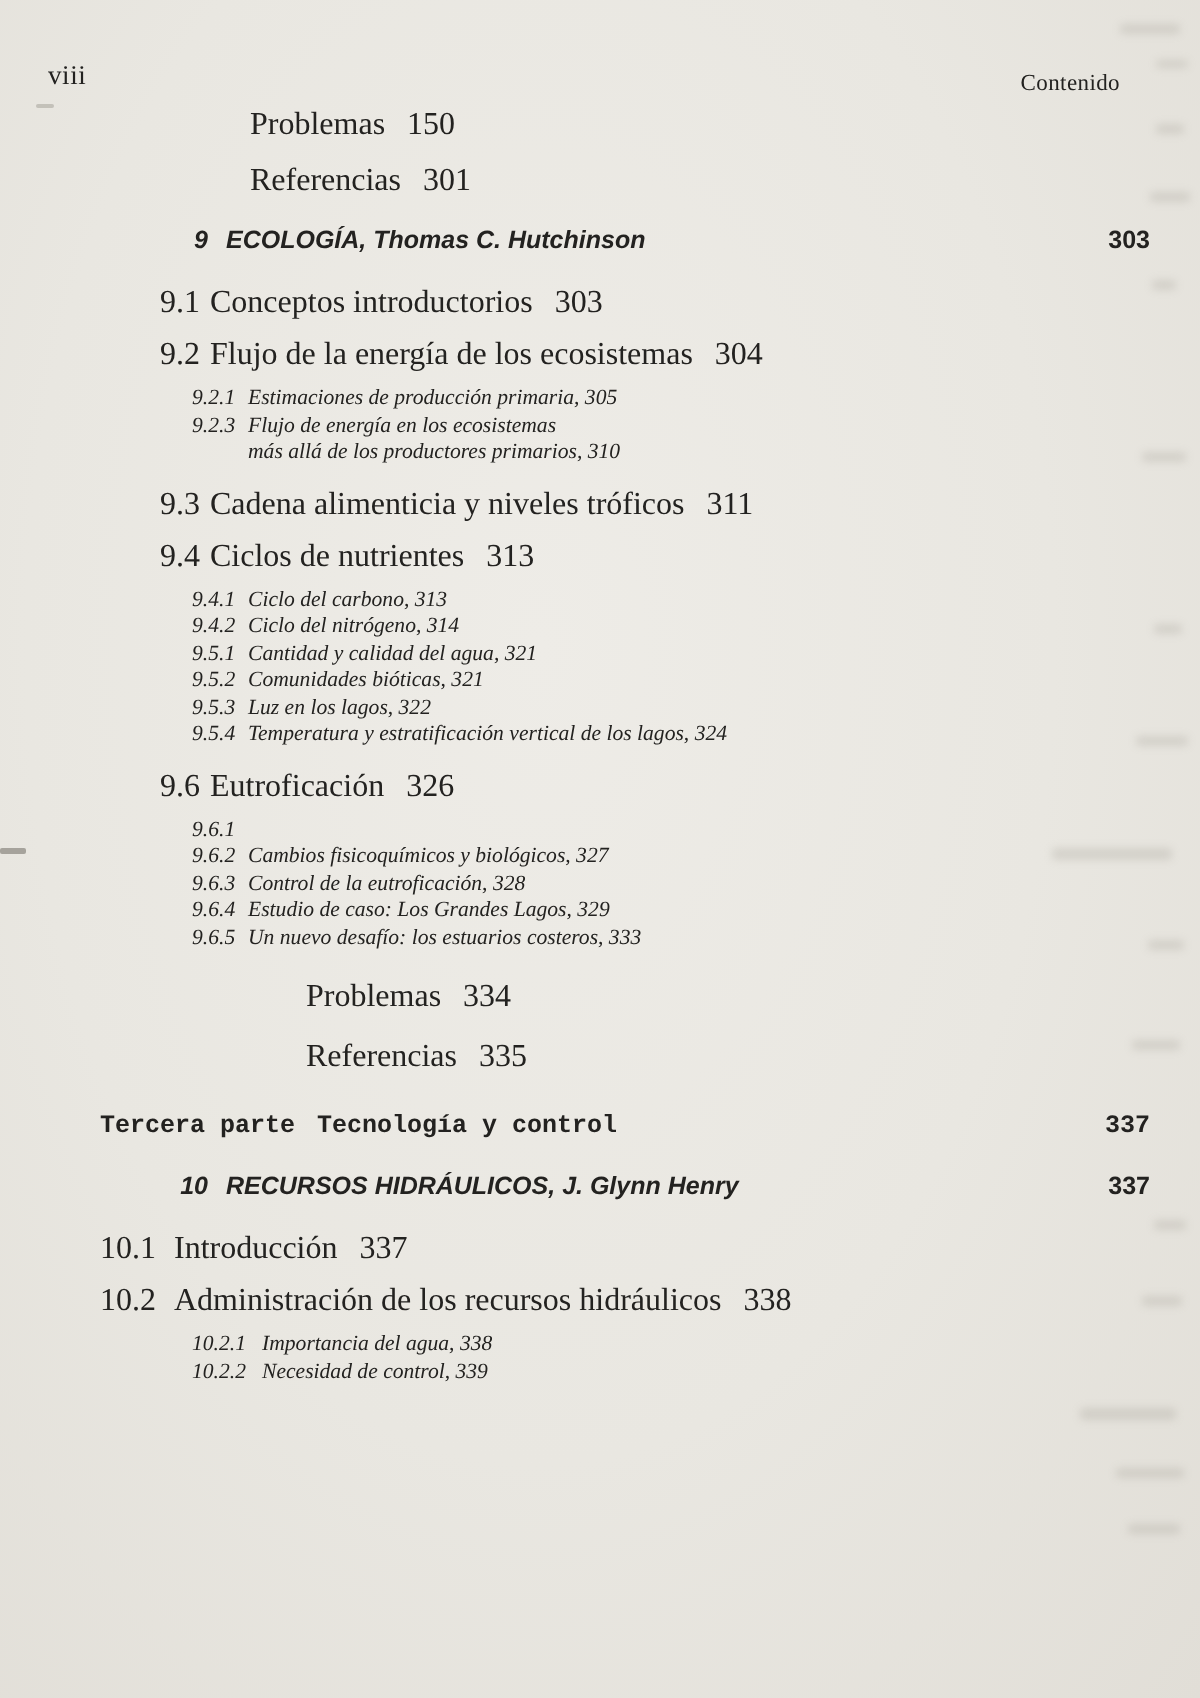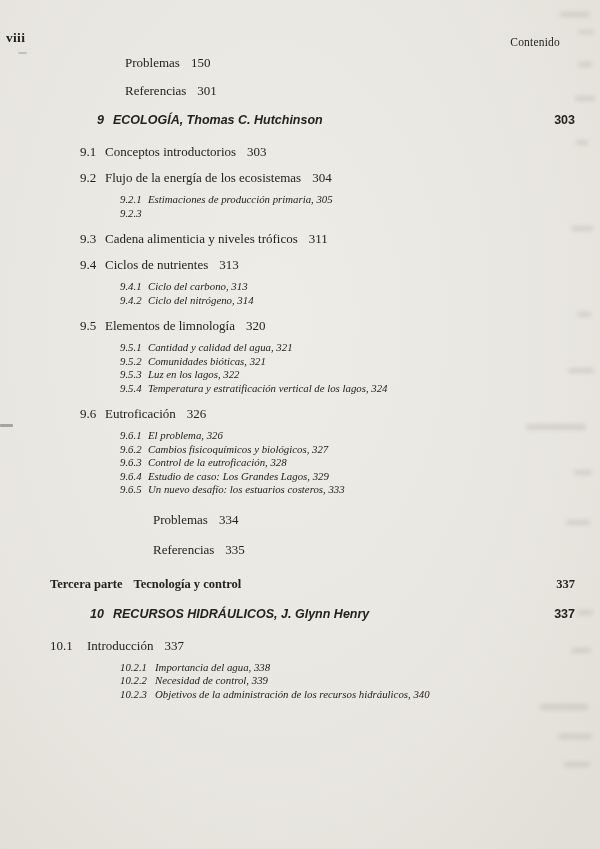--- a/index.html
+++ b/index.html
@@ -8,51 +8,51 @@
     background:#e7e5df;
     font-family:"Liberation Serif","DejaVu Serif",serif;
     color:#232220;
     -webkit-font-smoothing:antialiased;
   }
   .page{
     position:absolute;inset:0;
     background:radial-gradient(ellipse at 45% 38%, #eeece7 0%, #e9e7e1 55%, #e1ded7 100%);
   }
   
-  .folio{position:absolute;left:6px;top:30px;font-weight:bold;font-size:13.5px;letter-spacing:.3px}
+  .folio{position:absolute;left:24px;top:30px;font-weight:normal;font-size:13.5px;letter-spacing:.3px}
   .running{position:absolute;right:40px;top:36px;font-size:11.5px;letter-spacing:.2px}
   
   .toc{position:absolute;left:0;top:42px;width:600px;padding-right:25px;box-sizing:border-box}
-  .row{display:flex;align-items:baseline;line-height:15px;font-size:13px}
+  .row{display:flex;align-items:baseline;line-height:15px;font-size:16px}
   .num,.ttl,.pg,.pgr,.plabel{white-space:nowrap}
   .ttl{white-space:normal}
   .pg{margin-left:11px}
   .em8{padding-left:125px;margin-top:13px}
   .em9{padding-left:153px;margin-top:15px}
   .chap{
     padding-left:60px;margin-top:14px;margin-bottom:0;
     font-family:"Liberation Sans","DejaVu Sans",sans-serif;
     font-weight:bold;font-style:italic;font-size:12.5px;line-height:16px;
   }
   .chap .num{width:44px;text-align:right;margin-right:9px;flex:none}
   .chap .pgr,.part .pgr{margin-left:auto;font-style:normal;padding-left:20px}
   .chap + .sec{margin-top:16px}
   .sec{padding-left:80px;margin-top:11px}
   .sec .num{width:25px;flex:none}
   .sec.c10{padding-left:50px}
   .sec.c10 .num{width:37px}
-  .sub{padding-left:120px;font-size:10.8px;font-style:italic;line-height:13.5px;margin-top:0}
+  .sub{padding-left:96px;font-size:10.8px;font-style:italic;line-height:13.5px;margin-top:0}
   .sub .num{width:28px;flex:none}
   .sub .lines{flex:1}
   .sub.c10{}
   .sub.c10 .num{width:35px}
   .sec + .sub{margin-top:8px}
   .part{
     padding-left:50px;margin-top:19px;
-    font-family:Liberation Serif, serif;
+    font-family:Liberation Mono, monospace;
     font-weight:bold;font-size:12.5px;line-height:16px;
   }
   .part .plabel{margin-right:11px}
   
   .smg{position:absolute;background:#98948a;filter:blur(2px);opacity:.25;border-radius:2px}
   .dash{position:absolute;background:#6f6c64;opacity:.55;border-radius:1px}
 </style>
 </head>
 <body>
 
@@ -86,20 +86,24 @@
         <span class="pg">304</span>
       </div>
       <div class="row sub">
         <span class="num">9.2.1</span>
         <span class="lines">
           <div class="ln">Estimaciones de producción primaria, 305</div>
         </span>
       </div>
       <div class="row sub">
         <span class="num">9.2.3</span>
+        <span class="lines">
+          <div class="ln">Flujo de energía en los ecosistemas</div>
+          <div class="ln">más allá de los productores primarios, 310</div>
+        </span>
       </div>
       <div class="row sec">
         <span class="num">9.3</span>
         <span class="ttl">Cadena alimenticia y niveles tróficos</span>
         <span class="pg">311</span>
       </div>
       <div class="row sec">
         <span class="num">9.4</span>
         <span class="ttl">Ciclos de nutrientes</span>
         <span class="pg">313</span>
@@ -109,25 +113,20 @@
         <span class="lines">
           <div class="ln">Ciclo del carbono, 313</div>
         </span>
       </div>
       <div class="row sub">
         <span class="num">9.4.2</span>
         <span class="lines">
           <div class="ln">Ciclo del nitrógeno, 314</div>
         </span>
       </div>
-      <div class="row sec">
-        <span class="num">9.5</span>
-        <span class="ttl">Elementos de limnología</span>
-        <span class="pg">320</span>
-      </div>
       <div class="row sub">
         <span class="num">9.5.1</span>
         <span class="lines">
           <div class="ln">Cantidad y calidad del agua, 321</div>
         </span>
       </div>
       <div class="row sub">
         <span class="num">9.5.2</span>
         <span class="lines">
           <div class="ln">Comunidades bióticas, 321</div>
@@ -145,23 +144,20 @@
           <div class="ln">Temperatura y estratificación vertical de los lagos, 324</div>
         </span>
       </div>
       <div class="row sec">
         <span class="num">9.6</span>
         <span class="ttl">Eutroficación</span>
         <span class="pg">326</span>
       </div>
       <div class="row sub">
         <span class="num">9.6.1</span>
-        <span class="lines">
-          <div class="ln">El problema, 326</div>
-        </span>
       </div>
       <div class="row sub">
         <span class="num">9.6.2</span>
         <span class="lines">
           <div class="ln">Cambios fisicoquímicos y biológicos, 327</div>
         </span>
       </div>
       <div class="row sub">
         <span class="num">9.6.3</span>
         <span class="lines">
@@ -196,36 +192,35 @@
       <div class="row chap">
         <span class="num">10</span>
         <span class="ttl">RECURSOS HIDRÁULICOS, J. Glynn Henry</span>
         <span class="pgr">337</span>
       </div>
       <div class="row sec c10">
         <span class="num">10.1</span>
         <span class="ttl">Introducción</span>
         <span class="pg">337</span>
       </div>
+      <div class="row sec c10">
+        <span class="num">10.2</span>
+        <span class="ttl">Administración de los recursos hidráulicos</span>
+        <span class="pg">338</span>
+      </div>
       <div class="row sub c10">
         <span class="num">10.2.1</span>
         <span class="lines">
           <div class="ln">Importancia del agua, 338</div>
         </span>
       </div>
       <div class="row sub c10">
         <span class="num">10.2.2</span>
         <span class="lines">
           <div class="ln">Necesidad de control, 339</div>
-        </span>
-      </div>
-      <div class="row sub c10">
-        <span class="num">10.2.3</span>
-        <span class="lines">
-          <div class="ln">Objetivos de la administración de los recursos hidráulicos, 340</div>
         </span>
       </div>
     </div>
 
   <div class="smg" style="top:12px;right:10px;width:30px;height:5px"></div>
   <div class="smg" style="top:30px;right:6px;width:16px;height:4px"></div>
   <div class="smg" style="top:62px;right:8px;width:14px;height:5px"></div>
   <div class="smg" style="top:96px;right:5px;width:20px;height:5px"></div>
   <div class="smg" style="top:140px;right:12px;width:12px;height:5px"></div>
   <div class="smg" style="top:226px;right:7px;width:22px;height:5px"></div>

